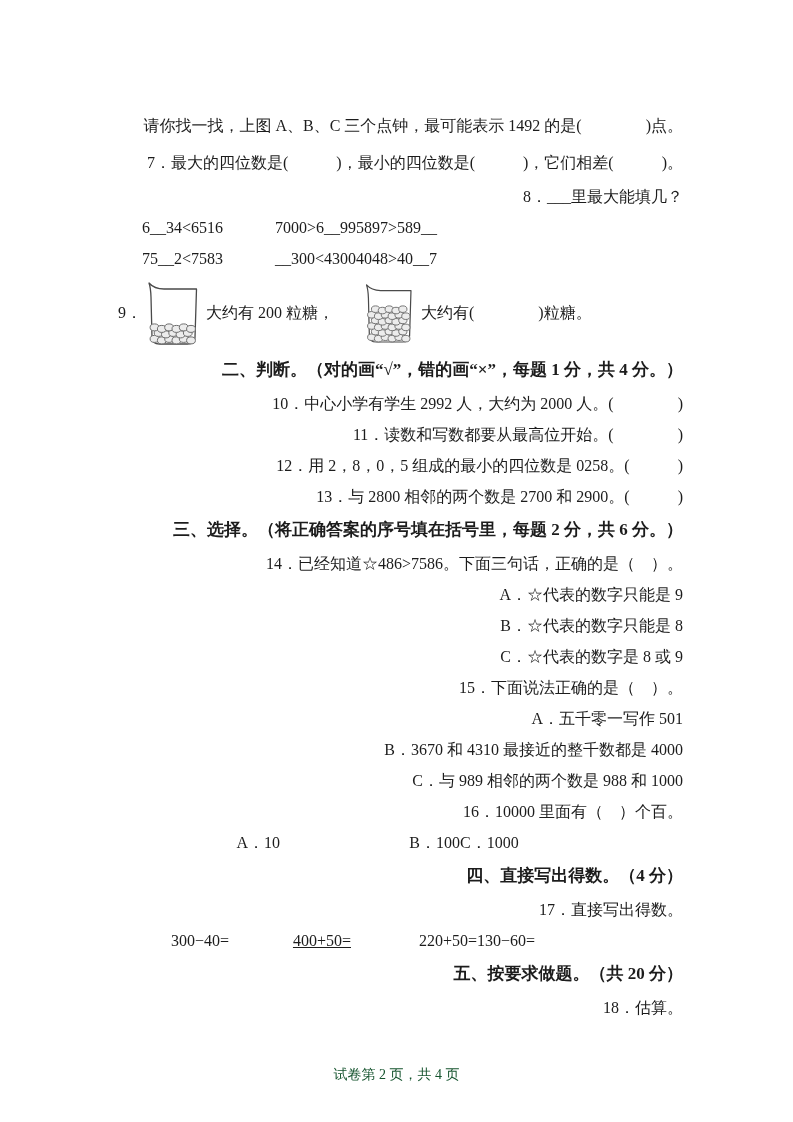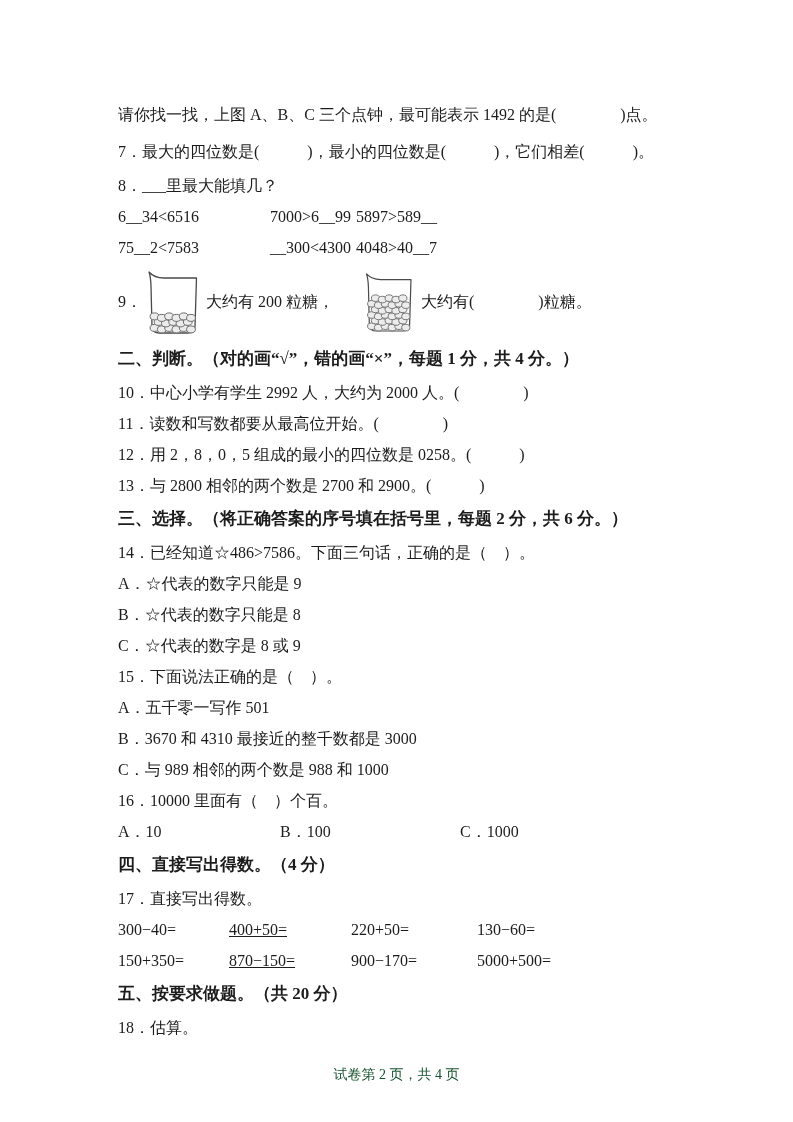--- a/index.html
+++ b/index.html
@@ -14,22 +14,23 @@
   .page {
     position: relative;
     width: 793px;
     height: 1122px;
     background: #ffffff;
     overflow: hidden;
   }
   .content {
     position: absolute;
     left: 118px;
-    top: 96px;
+    top: 107px;
     width: 565px;
+    text-align: right;
   }
   .ln {
     font-size: 16px;
     height: 31px;
     line-height: 31px;
     white-space: pre;
   }
   .tall {
     height: 37px;
     line-height: 37px;
@@ -182,43 +183,37 @@
     <div class="ln">12．用 2，8，0，5 组成的最小的四位数是 0258。(　　　)</div>
     <div class="ln">13．与 2800 相邻的两个数是 2700 和 2900。(　　　)</div>
 
     <div class="heading">三、选择。（将正确答案的序号填在括号里，每题 2 分，共 6 分。）</div>
     <div class="ln">14．已经知道☆486&gt;7586。下面三句话，正确的是（　）。</div>
     <div class="ln">A．☆代表的数字只能是 9</div>
     <div class="ln">B．☆代表的数字只能是 8</div>
     <div class="ln">C．☆代表的数字是 8 或 9</div>
     <div class="ln">15．下面说法正确的是（　）。</div>
     <div class="ln">A．五千零一写作 501</div>
-    <div class="ln">B．3670 和 4310 最接近的整千数都是 3000</div>
+    <div class="ln">B．3670 和 4310 最接近的整千数都是 4000</div>
     <div class="ln">C．与 989 相邻的两个数是 988 和 1000</div>
     <div class="ln">16．10000 里面有（　）个百。</div>
     <div class="ln opt-row">
       <span>A．10</span>
       <span>B．100</span>
       <span>C．1000</span>
     </div>
 
     <div class="heading">四、直接写出得数。（4 分）</div>
     <div class="ln">17．直接写出得数。</div>
     <div class="ln calc-row">
       <span>300−40=</span>
       <span>400+50=</span>
       <span>220+50=</span>
       <span>130−60=</span>
     </div>
-    <div class="ln calc-row">
-      <span>150+350=</span>
-      <span>870−150=</span>
-      <span>900−170=</span>
-      <span>5000+500=</span>
-    </div>
 
     <div class="heading">五、按要求做题。（共 20 分）</div>
     <div class="ln">18．估算。</div>
 
   </div>
 
   <div class="footer">试卷第 2 页，共 4 页</div>
 </div>
 
 </body></html>

